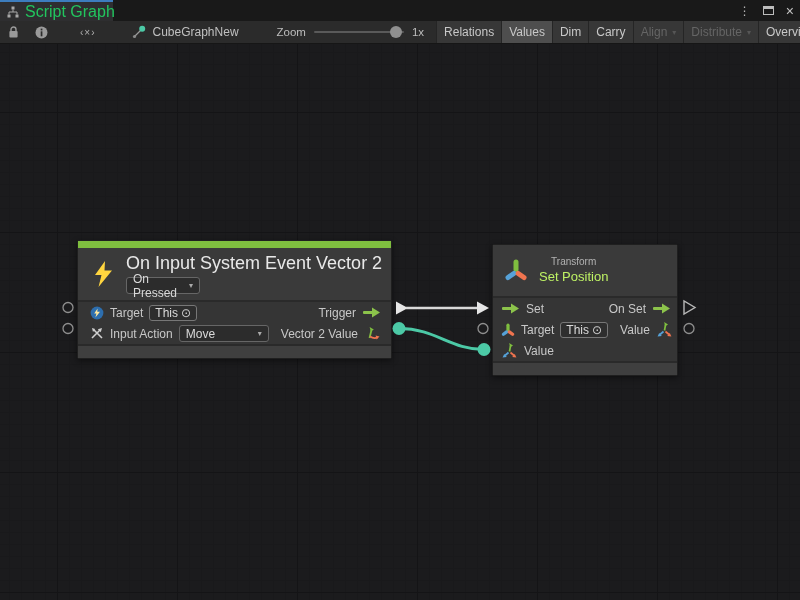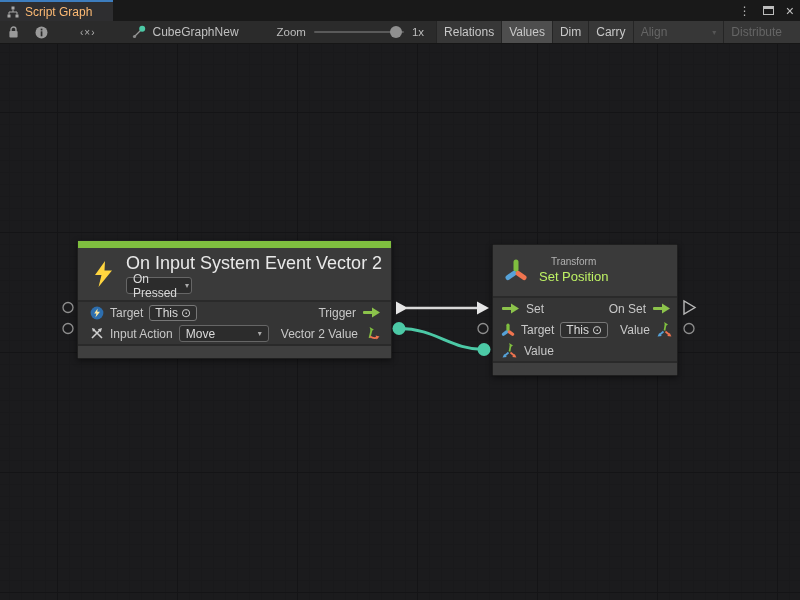--- a/index.html
+++ b/index.html
@@ -3,40 +3,40 @@
 <meta charset="utf-8">
 <style>
   * { margin:0; padding:0; box-sizing:border-box; }
   html,body { width:800px; height:600px; overflow:hidden; background:#191919;
     font-family:"Liberation Sans","DejaVu Sans",sans-serif; -webkit-font-smoothing:antialiased; }
 
   
   .tabbar { position:absolute; left:0; top:0; width:800px; height:21px; background:#191919; }
   .tab { position:absolute; left:0; top:0; width:113px; height:21px; background:#2e2e30;
     border-top:2px solid #3d7dbe; display:flex; align-items:center; padding-left:7px; gap:6px; }
-  .tab-label { color:#fdba74; font-size:12px; white-space:nowrap; }
+  .tab-label { color:#22c55e; font-size:16px; white-space:nowrap; }
   .winctl { position:absolute; right:6px; top:0; height:21px; display:flex; align-items:center; gap:12px; }
   .kebab { color:#b4b4b4; font-size:12px; line-height:1; cursor:default; }
   .maxbox { width:11px; height:9px; border:1px solid #bdbdbd; border-top:3px solid #bdbdbd; display:inline-block; }
   .closex { color:#c4c4c4; font-size:14px; line-height:1; }
 
   
   .toolbar { position:absolute; left:0; top:21px; width:800px; height:23px; background:#2b2b2b;
     border-bottom:1px solid #161616; display:flex; align-items:stretch; color:#c8c8c8; font-size:12px; overflow:hidden; }
   .tbtn { display:flex; align-items:center; justify-content:center; padding:0 8px; }
   .sep { width:1px; background:#1e1e1e; }
   .codeicon { color:#b0b0b0; font-size:10px; letter-spacing:1px; padding:0 24px; }
   .crumb { display:flex; align-items:center; gap:7px; padding:0 10px 0 12px; color:#c0c0c0; }
   .zoomgrp { display:flex; align-items:center; gap:8px; padding:0 10px 0 28px; color:#bdbdbd; font-size:11.5px; }
   .ztrack { position:relative; width:90px; height:2px; background:#5a5a5a; border-radius:1px; }
   .zthumb { position:absolute; right:2px; top:-5px; width:12px; height:12px; border-radius:50%; background:#8f8f8f; }
   .segwrap { display:flex; align-items:stretch; margin-left:2px; flex:1; }
   .seg { display:flex; align-items:center; padding:0 7px; background:#373737; border-left:1px solid #252525; white-space:nowrap; }
   .seg.active { background:#4e4e4e; }
-  .seg.disabled { color:#656565;gap:40px; }
+  .seg.disabled { color:#656565; }
   .seg .caret { font-size:8px; margin-left:5px; color:#8a8a8a; }
   .seg.disabled .caret { color:#565656; }
 
   
   .canvas { position:absolute; left:0; top:44px; width:800px; height:556px;
     background-color:#1b1b1d;
     background-image:
       linear-gradient(#141416 1px, transparent 1px),
       linear-gradient(90deg,#141416 1px, transparent 1px),
       linear-gradient(#19191b 1px, transparent 1px),
@@ -153,21 +153,21 @@
   <div class="node n1" data-interactable="true">
     <div class="accent" data-interactable="false"></div>
     <div class="n1-head">
       <span class="icn" data-interactable="false" style="width:22px;">
         <svg width="21" height="28" viewBox="0 0 21 28">
           <polygon points="12,1 2,15 8.5,15 5.5,27 19,10.5 11.5,10.5" fill="#ffd53f"></polygon>
         </svg>
       </span>
       <div class="n1-head-col">
         <span class="ntitle" data-interactable="false">On Input System Event Vector 2</span>
-        <span class="dd" style="width:66px;" data-interactable="true">
+        <span class="dd" style="width:74px;" data-interactable="true">
           <span data-interactable="false">On Pressed</span>
           <span class="caret" style="font-size:8px;color:#aaa;" data-interactable="false">▾</span>
         </span>
       </div>
     </div>
     <div class="divider" data-interactable="false"></div>
     <div class="nrow">
       <span class="icn" data-interactable="false">
         <svg width="14" height="14" viewBox="0 0 14 14">
           <circle cx="7" cy="7" r="6.4" fill="#2d6eae"></circle>

